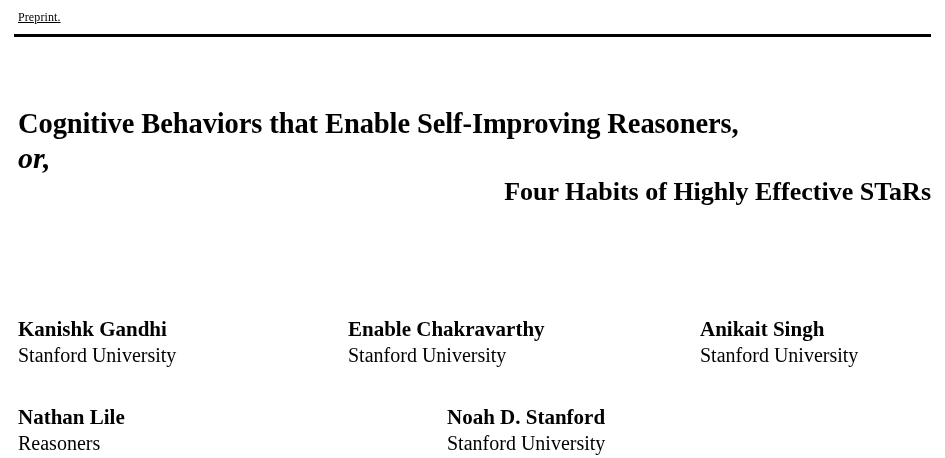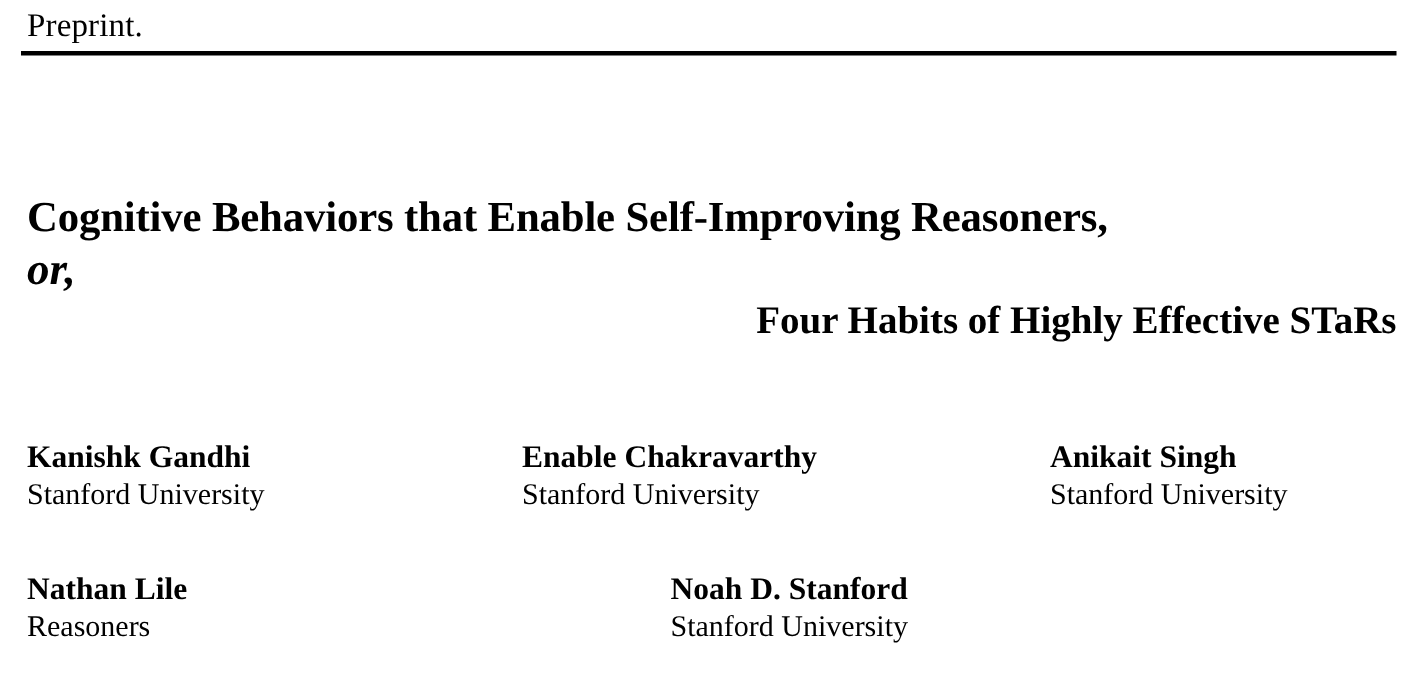--- a/index.html
+++ b/index.html
@@ -16,33 +16,34 @@
   }
   .page {
     position: relative;
     width: 945px;
     height: 458px;
     box-sizing: border-box;
     padding: 0 14px;
   }
   .header-note {
     font-family: "Liberation Serif", serif;
-    font-size: 22px;
+    font-size: 12px;
     line-height: 22px;
     padding-top: 6px;
     padding-left: 4px;
     letter-spacing: 0.1px;
+    text-decoration: underline;
   }
   .header-rule {
     margin-top: 6px;
     border-top: 3px solid #000000;
     width: 917px;
   }
   .title-block {
-    margin-top: 92px;
+    margin-top: 70px;
     padding-left: 4px;
   }
   .title-line {
     font-family: "Liberation Serif", serif;
     font-weight: bold;
     font-size: 28.5px;
     line-height: 34px;
     letter-spacing: -0.1px;
   }
   .title-or {
@@ -84,21 +85,21 @@
   }
   .author-aff {
     font-family: "Liberation Serif", serif;
     font-size: 20px;
     line-height: 25px;
     margin-top: 1px;
   }
   
   .col-1 { width: 330px; }
   .col-2 { width: 352px; }
-  .col-3 { width: 230px; }
+  .col-3 { width: 230px; margin-top: 47px; }
   .row2-col-1 { width: 429px; }
   .row2-col-2 { width: 300px; }
 </style>
 </head>
 <body>
 
 <div class="page">
 
   <div class="header-note">Preprint.</div>
   <div class="header-rule"></div>

